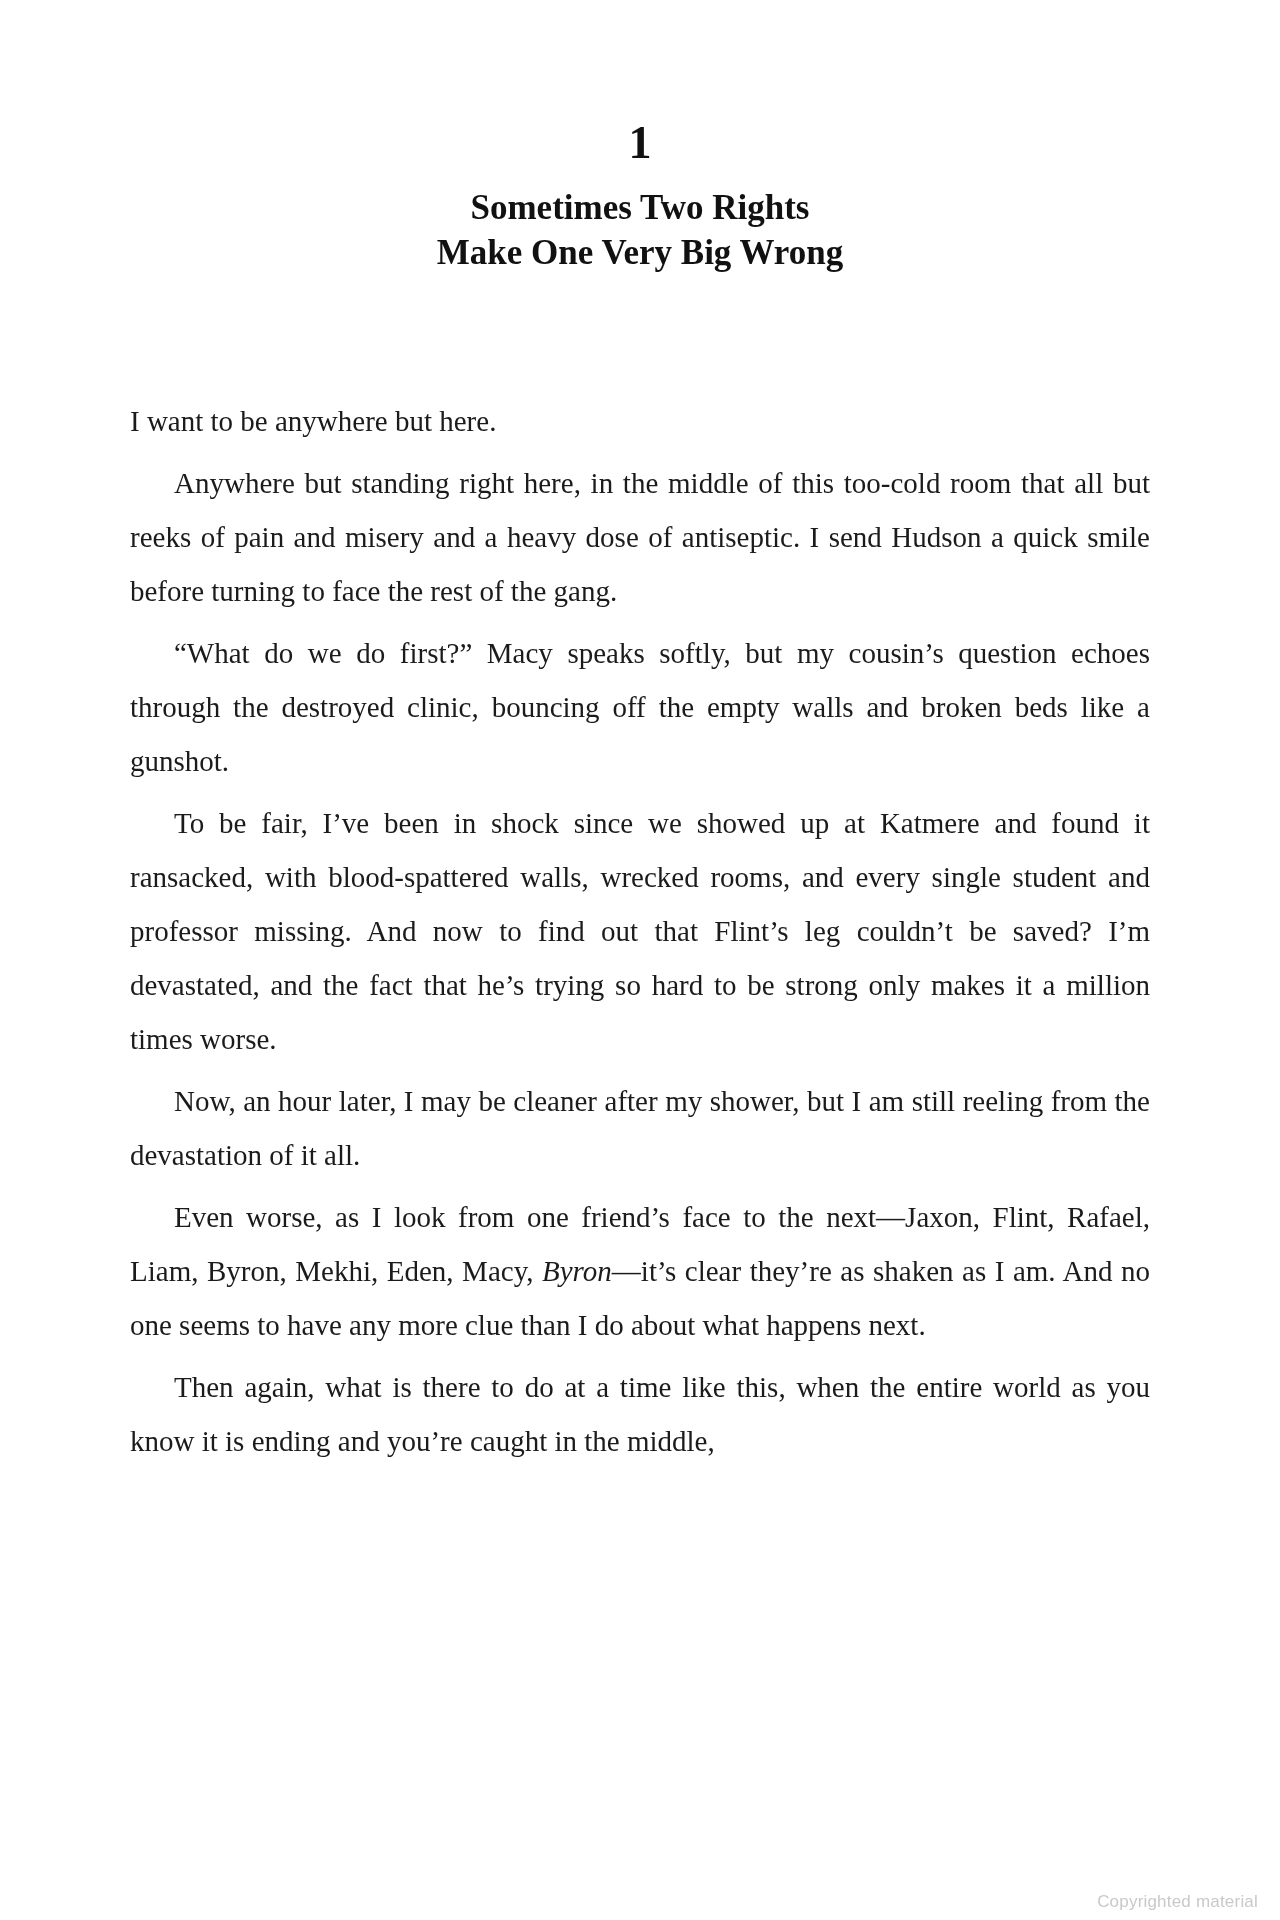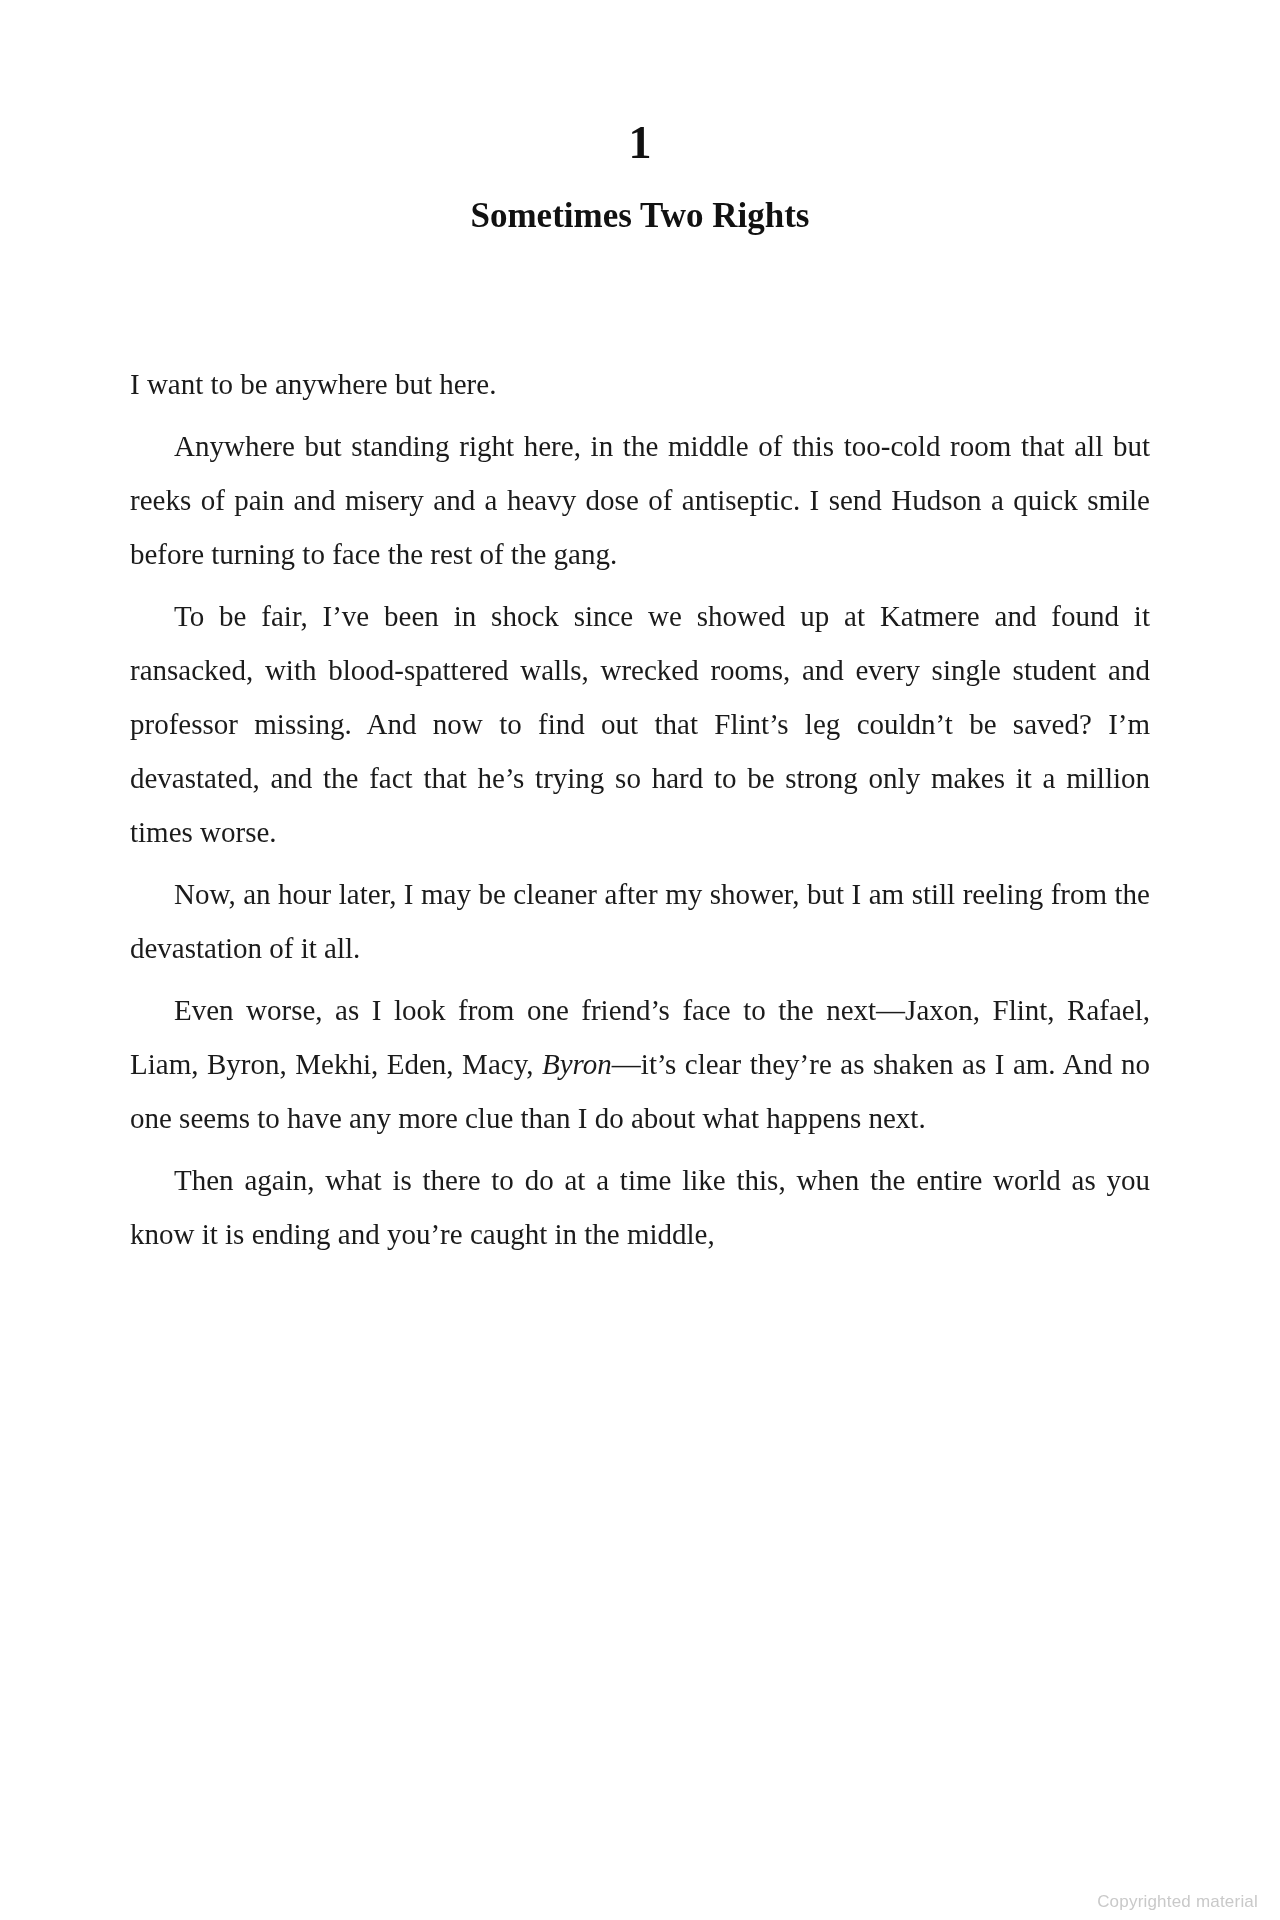--- a/index.html
+++ b/index.html
@@ -22,21 +22,21 @@
   .chapter-head {
     text-align: center;
   }
   .chapter-number {
     font-size: 46px;
     font-weight: bold;
     line-height: 1;
     color: #111111;
   }
   .chapter-title {
-    margin-top: 28px;
+    margin-top: 20px;
     font-size: 35px;
     font-weight: bold;
     line-height: 1.28;
     color: #111111;
   }
   .body-text {
     margin-top: 118px;
     font-size: 29px;
     line-height: 54px;
     text-align: justify;
@@ -64,26 +64,28 @@
   }
 </style>
 </head>
 <body>
 
 <div class="page">
   <div class="chapter-head">
     <div class="chapter-number">1</div>
     <div class="chapter-title">
       <span>Sometimes Two Rights</span><br>
+      <span>Make One Very Big Wrong</span>
     </div>
   </div>
 
   <div class="body-text" id="paragraphs">
       <p class=""><span>I want to be anywhere but here.</span></p>
       <p class="indent"><span>Anywhere but standing right here, in the middle of this too-cold room that all but reeks of pain and misery and a heavy dose of antiseptic. I send Hudson a quick smile before turning to face the rest of the gang.</span></p>
+      <p class="indent"><span>“What do we do first?” Macy speaks softly, but my cousin’s question echoes through the destroyed clinic, bouncing off the empty walls and broken beds like a gunshot.</span></p>
       <p class="indent"><span>To be fair, I’ve been in shock since we showed up at Katmere and found it ransacked, with blood-spattered walls, wrecked rooms, and every single student and professor missing. And now to find out that Flint’s leg couldn’t be saved? I’m devastated, and the fact that he’s trying so hard to be strong only makes it a million times worse.</span></p>
       <p class="indent"><span>Now, an hour later, I may be cleaner after my shower, but I am still reeling from the devastation of it all.</span></p>
       <p class="indent"><span>Even worse, as I look from one friend’s face to the next—Jaxon, Flint, Rafael, Liam, Byron, Mekhi, Eden, Macy, </span><em>Byron</em><span>—it’s clear they’re as shaken as I am. And no one seems to have any more clue than I do about what happens next.</span></p>
       <p class="indent"><span>Then again, what is there to do at a time like this, when the entire world as you know it is ending and you’re caught in the middle,</span></p>
     </div>
 
   <div class="watermark">Copyrighted material</div>
 </div>
 
 </body></html>

